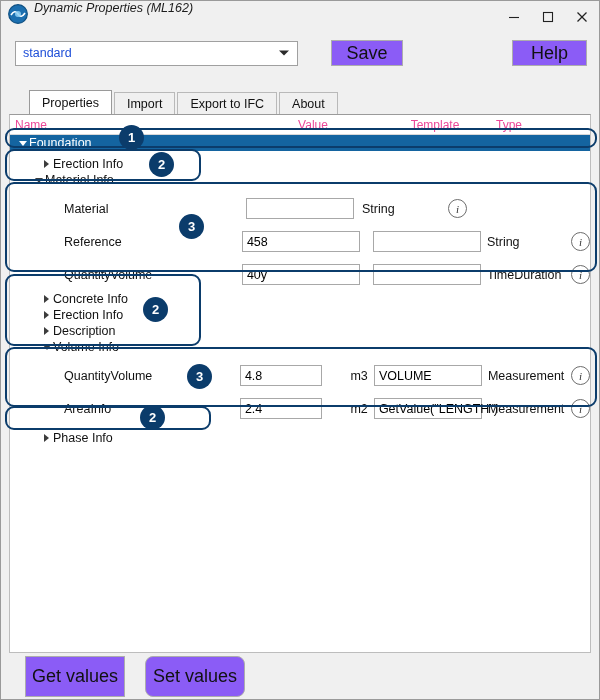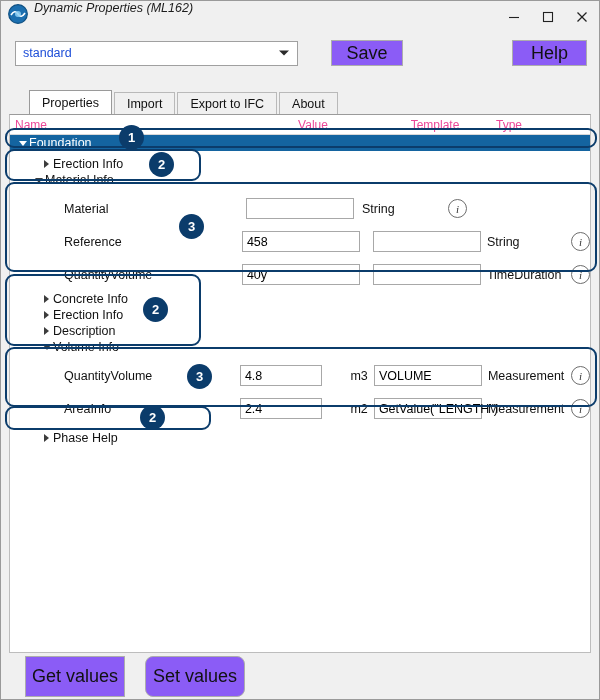--- a/index.html
+++ b/index.html
@@ -489,21 +489,21 @@
         </div>
         <div class="type-cell">Measurement</div>
         <div class="info-icon">i</div>
       </div>
 
       <div class="row group" style="margin-top:5px">
         <div class="tree-cell" style="padding-left:30px">
           <span class="arrow">
               <span class="tri-right"></span>
             </span>
-          <span>Phase Help</span>
+          <span>Phase Info</span>
         </div>
       </div>
 
     </div>
   </div>
 
   <div class="bottombar">
     <div class="btn btn-bottom">Get values</div>
     <div class="btn btn-bottom">Set values</div>
   </div>

